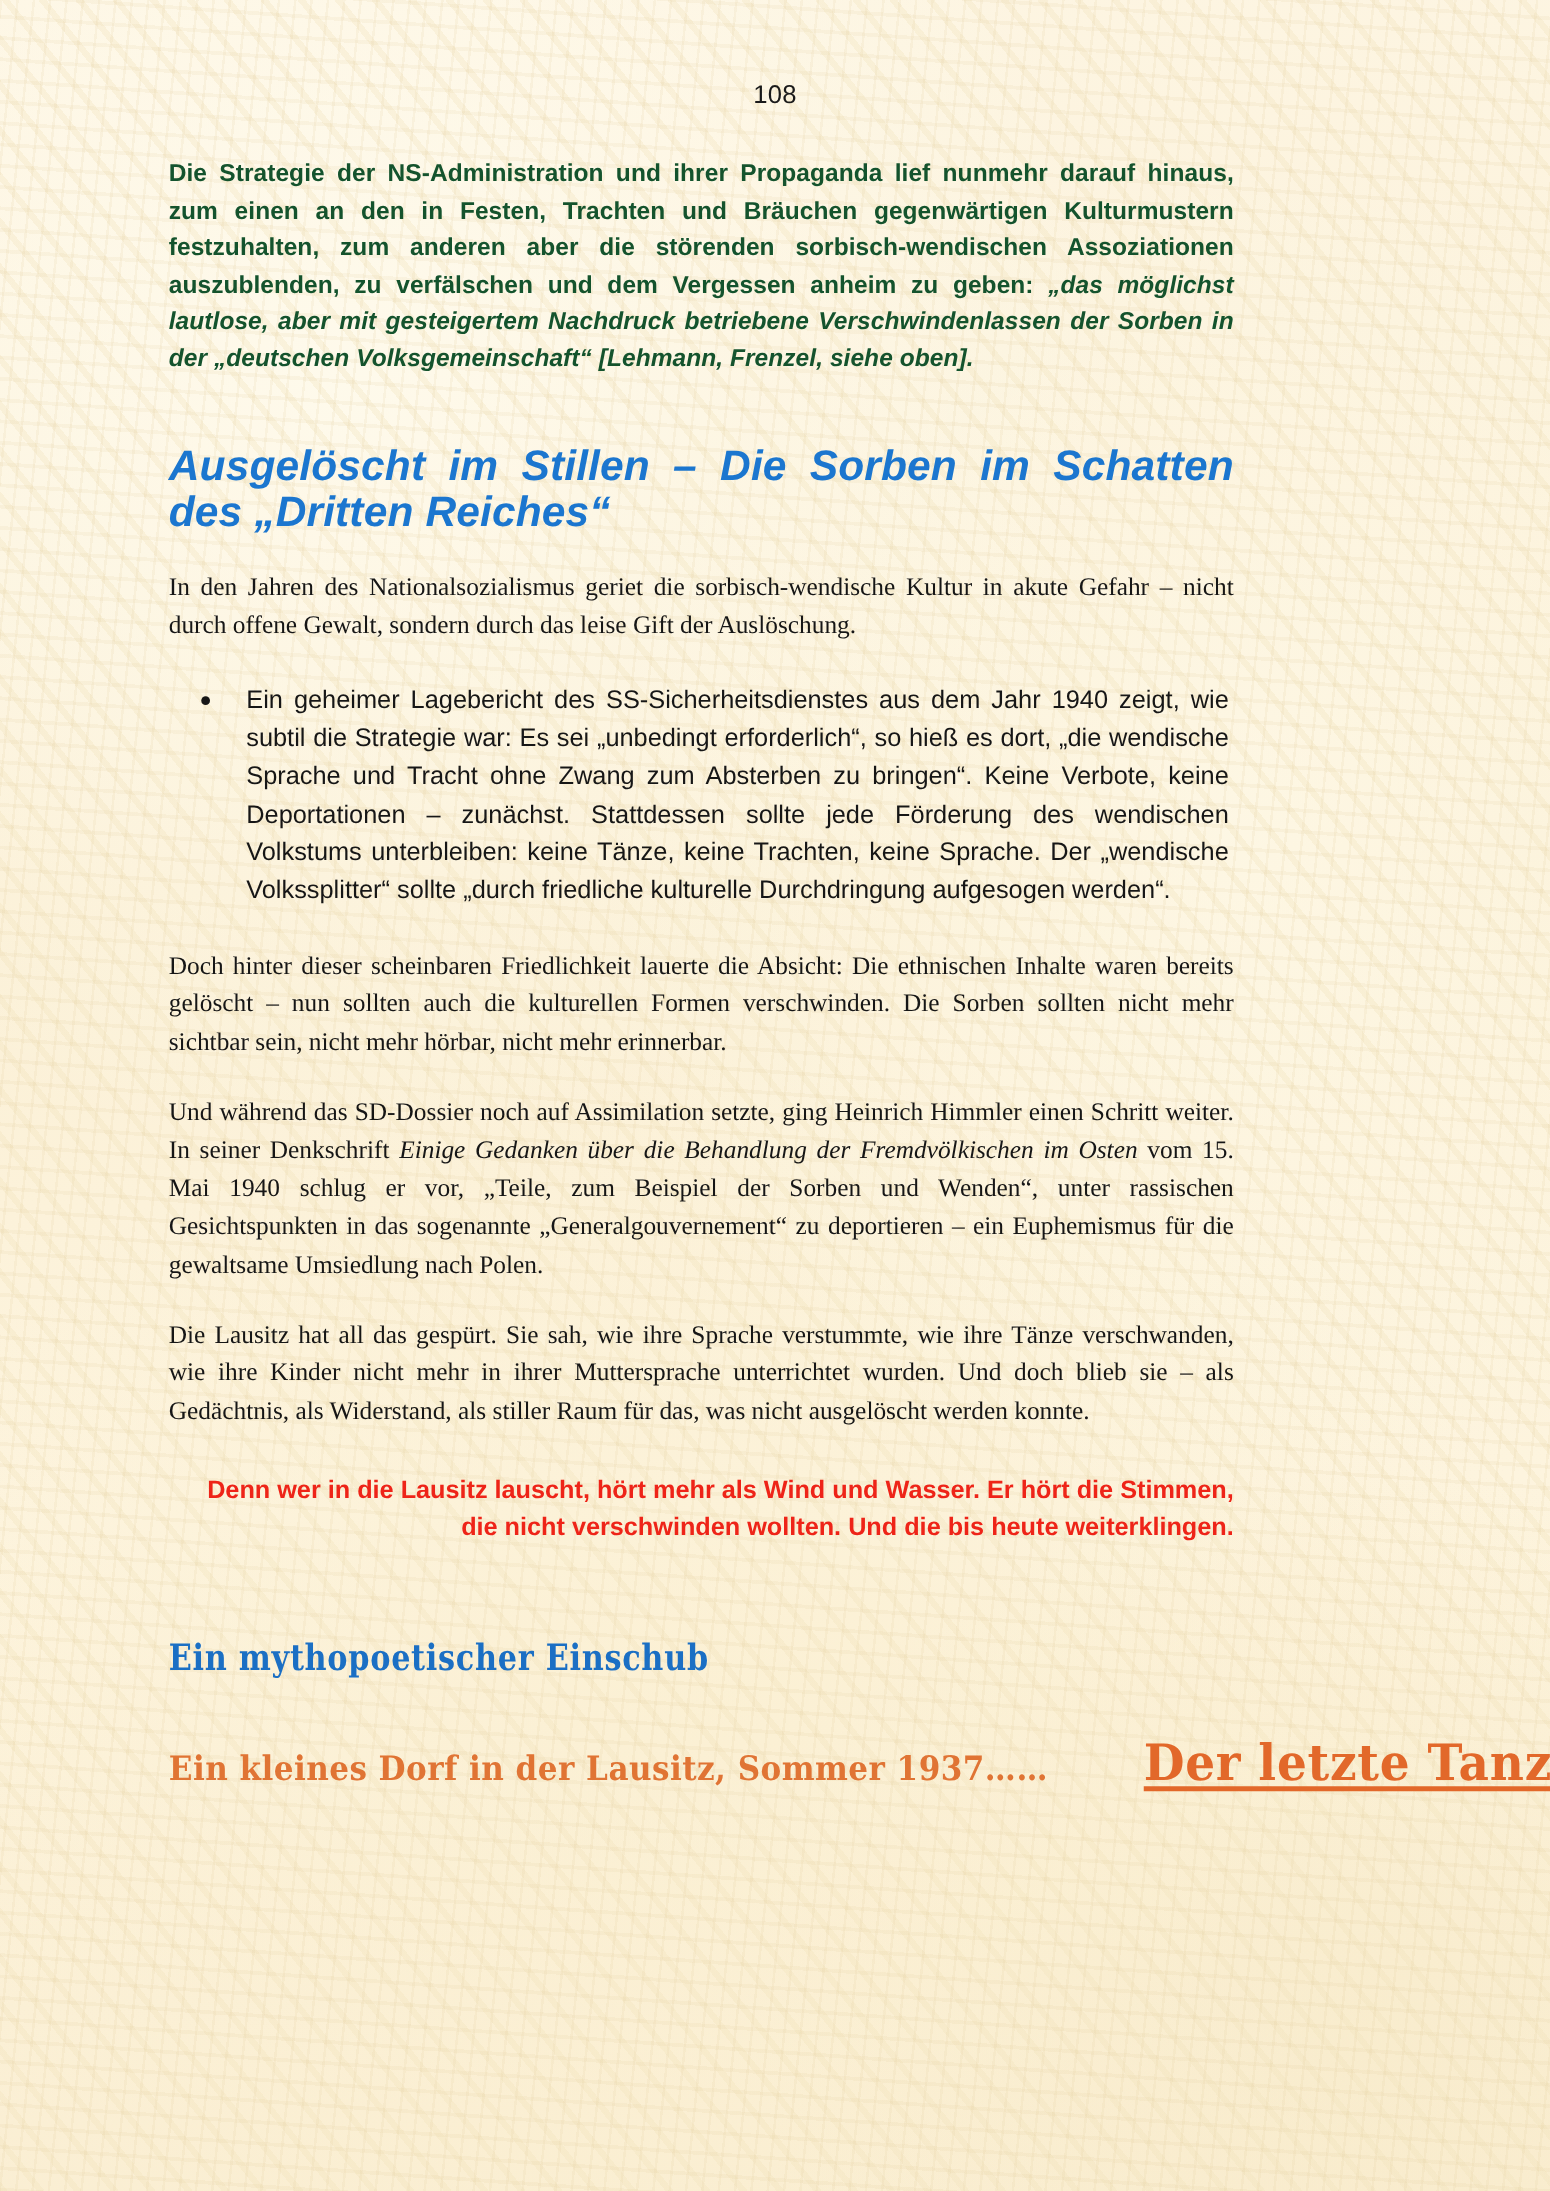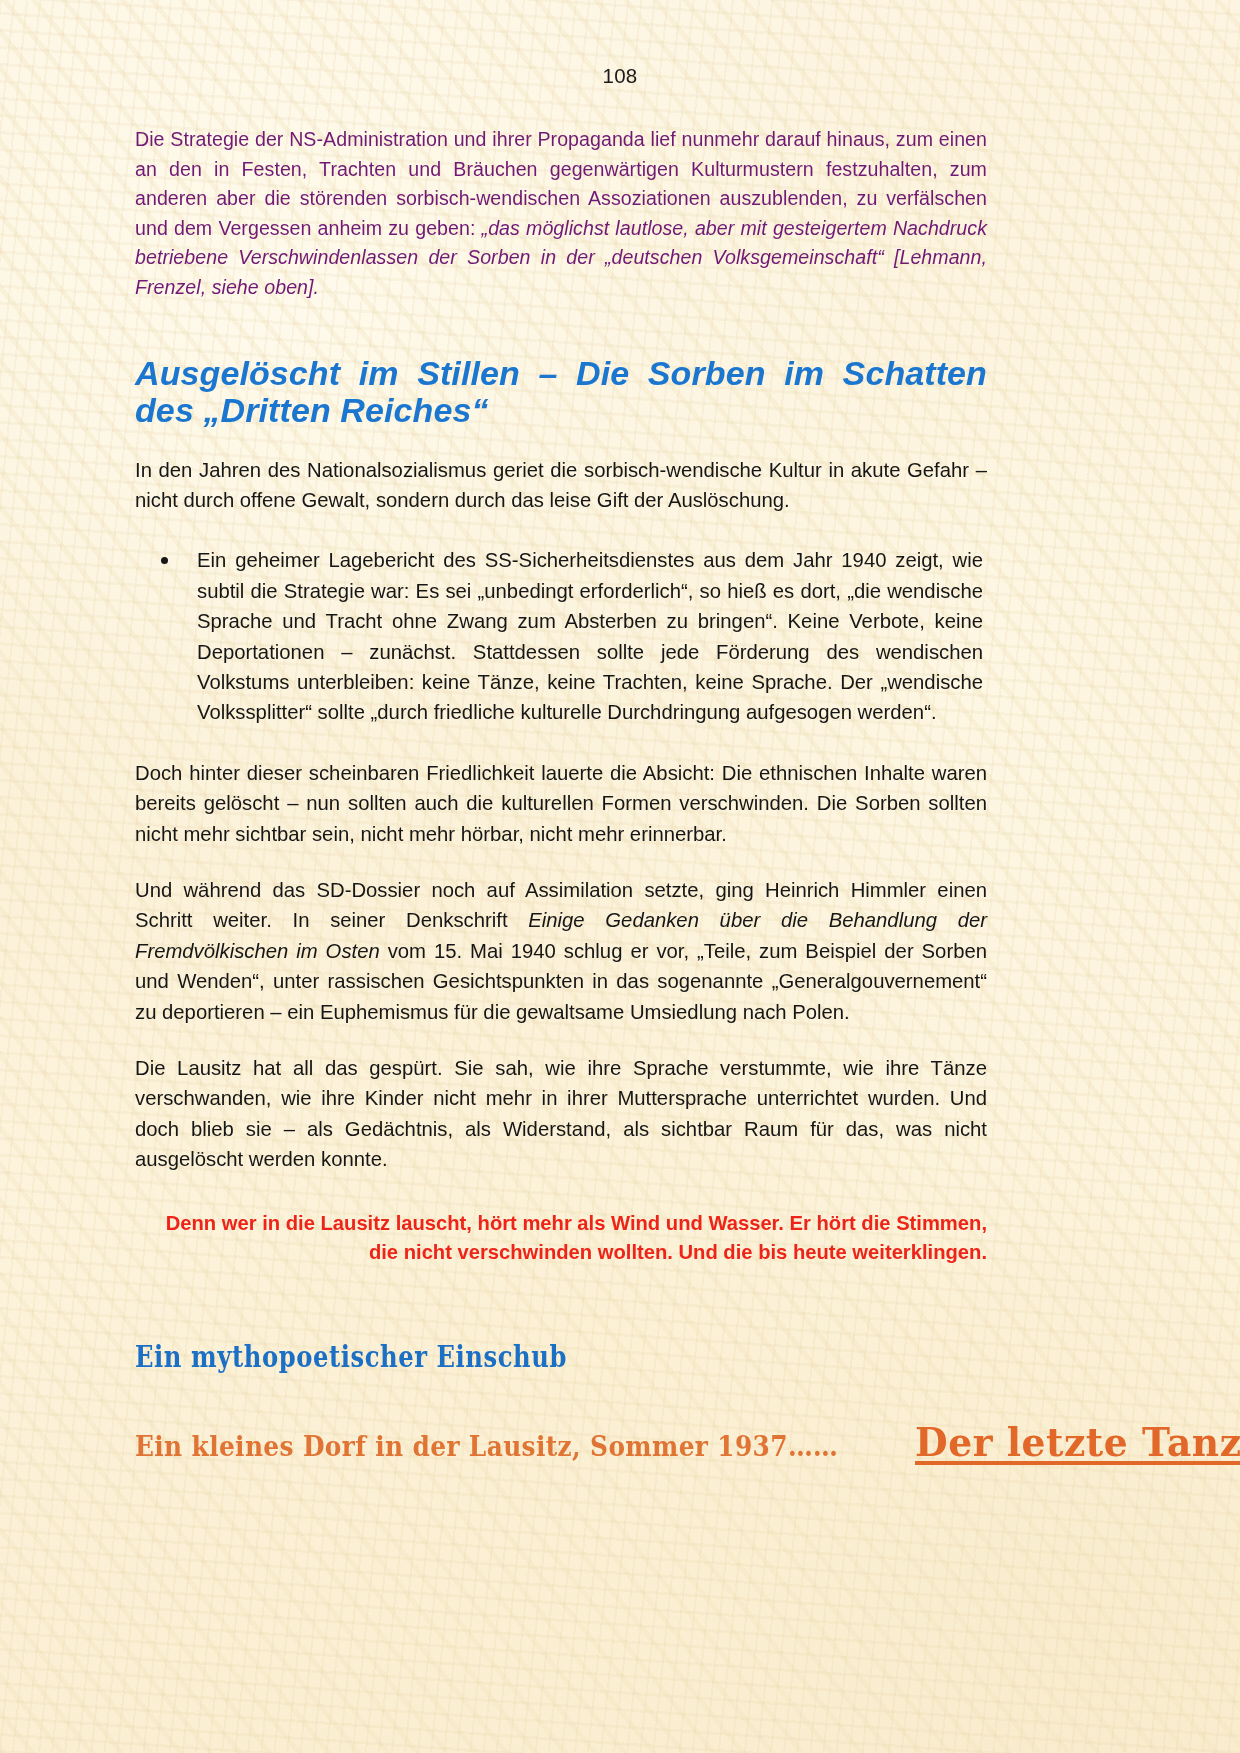--- a/index.html
+++ b/index.html
@@ -56,22 +56,22 @@
 
   .content {
     position: absolute;
     left: 135px;
     top: 125px;
     width: 852px;
   }
 
   
   .intro-para {
-    color: #701a75;
-    font-weight: normal;
+    color: #14532d;
+    font-weight: bold;
     font-size: 19.6px;
     line-height: 29.6px;
     text-align: justify;
     text-justify: inter-word;
     margin: 0 0 10px 0;
     letter-spacing: 0.05px;
   }
   .intro-para .quoted-italic {
     font-style: italic;
   }
@@ -93,20 +93,21 @@
   }
 
   
   .body-para {
     color: #161616;
     font-size: 20.3px;
     line-height: 30.4px;
     text-align: justify;
     text-justify: inter-word;
     margin: 0 0 26px 0;
+    font-family: Liberation Serif, serif;
   }
   .body-para em,
   .body-para .book-title {
     font-style: italic;
   }
 
   
   .bullet-list {
     margin: 30px 4px 30px 0;
     padding: 0;
@@ -209,21 +210,21 @@
         <span class="bullet-dot"></span>
         <span>Ein geheimer Lagebericht des SS-Sicherheitsdienstes aus dem Jahr 1940 zeigt, wie subtil die Strategie war: Es sei „unbedingt erforderlich“, so hieß es dort, „die wendische Sprache und Tracht ohne Zwang zum Absterben zu bringen“. Keine Verbote, keine Deportationen – zunächst. Stattdessen sollte jede Förderung des wendischen Volkstums unterbleiben: keine Tänze, keine Trachten, keine Sprache. Der „wendische Volkssplitter“ sollte „durch friedliche kulturelle Durchdringung aufgesogen werden“.</span>
       </li>
     </ul>
 
     <p class="body-para">Doch hinter dieser scheinbaren Friedlichkeit lauerte die Absicht: Die ethnischen Inhalte waren bereits gelöscht – nun sollten auch die kulturellen Formen verschwinden. Die Sorben sollten nicht mehr sichtbar sein, nicht mehr hörbar, nicht mehr erinnerbar.</p>
 
     <p class="body-para"><span>Und während das SD-Dossier noch auf Assimilation setzte, ging Heinrich Himmler einen Schritt weiter. In seiner Denkschrift </span><span class="book-title">Einige Gedanken über die Behandlung der Fremdvölkischen im Osten</span><span> vom 15. Mai 1940 schlug er vor, „Teile, zum Beispiel der Sorben und Wenden“, unter rassischen Gesichtspunkten in das sogenannte „Generalgouvernement“ zu deportieren – ein Euphemismus für die gewaltsame Umsiedlung nach Polen.</span></p>
 
 
-    <p class="body-para">Die Lausitz hat all das gespürt. Sie sah, wie ihre Sprache verstummte, wie ihre Tänze verschwanden, wie ihre Kinder nicht mehr in ihrer Muttersprache unterrichtet wurden. Und doch blieb sie – als Gedächtnis, als Widerstand, als sichtbar Raum für das, was nicht ausgelöscht werden konnte.</p>
+    <p class="body-para">Die Lausitz hat all das gespürt. Sie sah, wie ihre Sprache verstummte, wie ihre Tänze verschwanden, wie ihre Kinder nicht mehr in ihrer Muttersprache unterrichtet wurden. Und doch blieb sie – als Gedächtnis, als Widerstand, als stiller Raum für das, was nicht ausgelöscht werden konnte.</p>
 
     <p class="closing-red">Denn wer in die Lausitz lauscht, hört mehr als Wind und Wasser. Er hört die Stimmen, die nicht verschwinden wollten. Und die bis heute weiterklingen.</p>
 
     <div class="gothic-block">
       <div class="gothic-heading">
         <span class="gothic-line">Ein mythopoetischer Einschub</span>
       </div>
       <div class="gothic-line"><span class="gothic-subtitle">Ein kleines Dorf in der Lausitz, Sommer 1937……</span><span class="gothic-title-big">Der letzte Tanz</span></div>
     </div>
 

